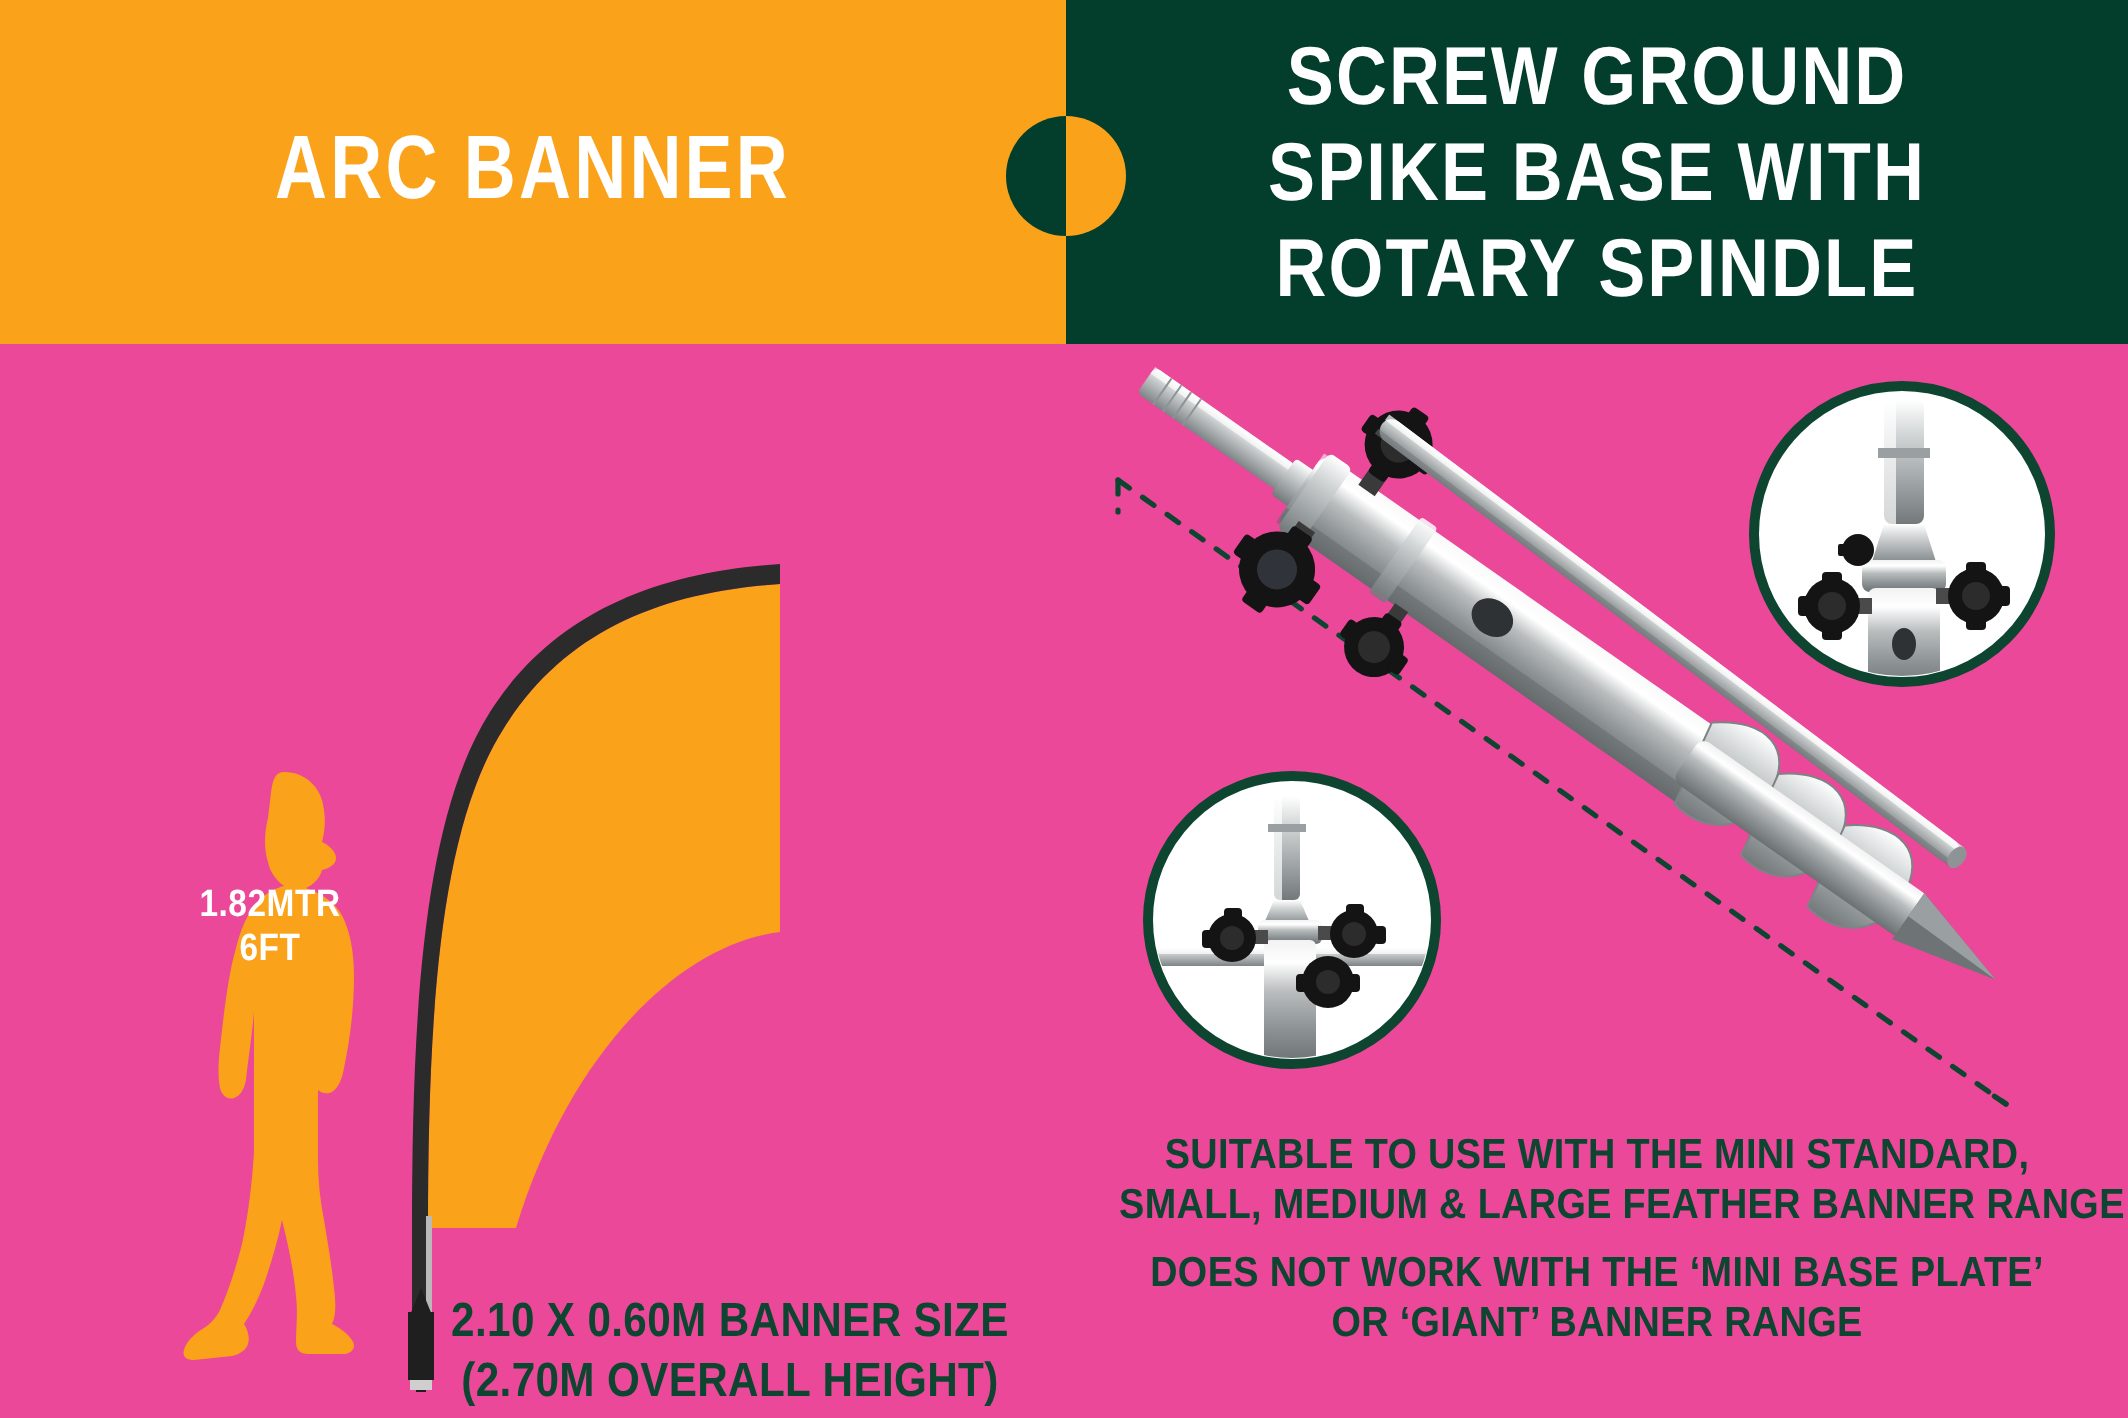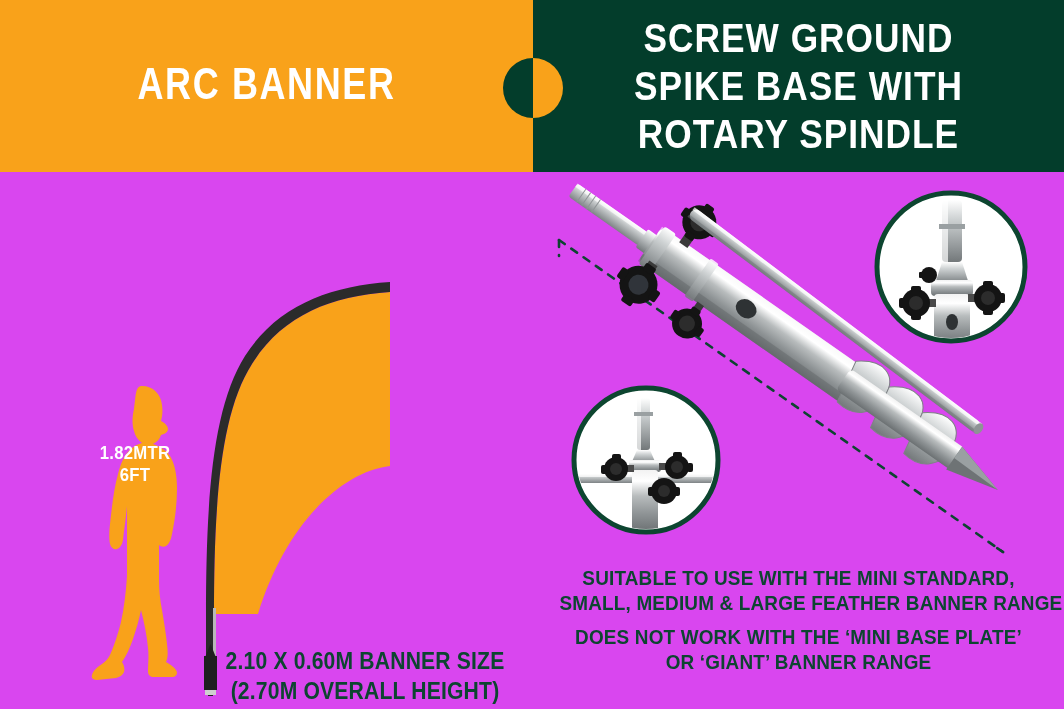--- a/index.html
+++ b/index.html
@@ -4,21 +4,21 @@
 <title>Arc Banner Screw Ground Spike</title>
 <style>
   html,body{margin:0;padding:0;}
   body{
     width:1064px;height:709px;
     background:#ffffff;
     font-family:"Liberation Sans",sans-serif;
     overflow:hidden;
     position:relative;
   }
-  #page{position:relative;width:1064px;height:709px;background:#d946ef;overflow:hidden;}
+  #page{position:relative;width:1064px;height:709px;background:#ec4899;overflow:hidden;}
 
   
   .header{position:absolute;left:0;top:0;width:1064px;height:172px;}
   .hdr-left{
     position:absolute;left:0;top:0;width:533px;height:172px;
     background:#f9a21a;
   }
   .hdr-right{
     position:absolute;left:533px;top:0;width:531px;height:172px;
     background:#033d2b;

